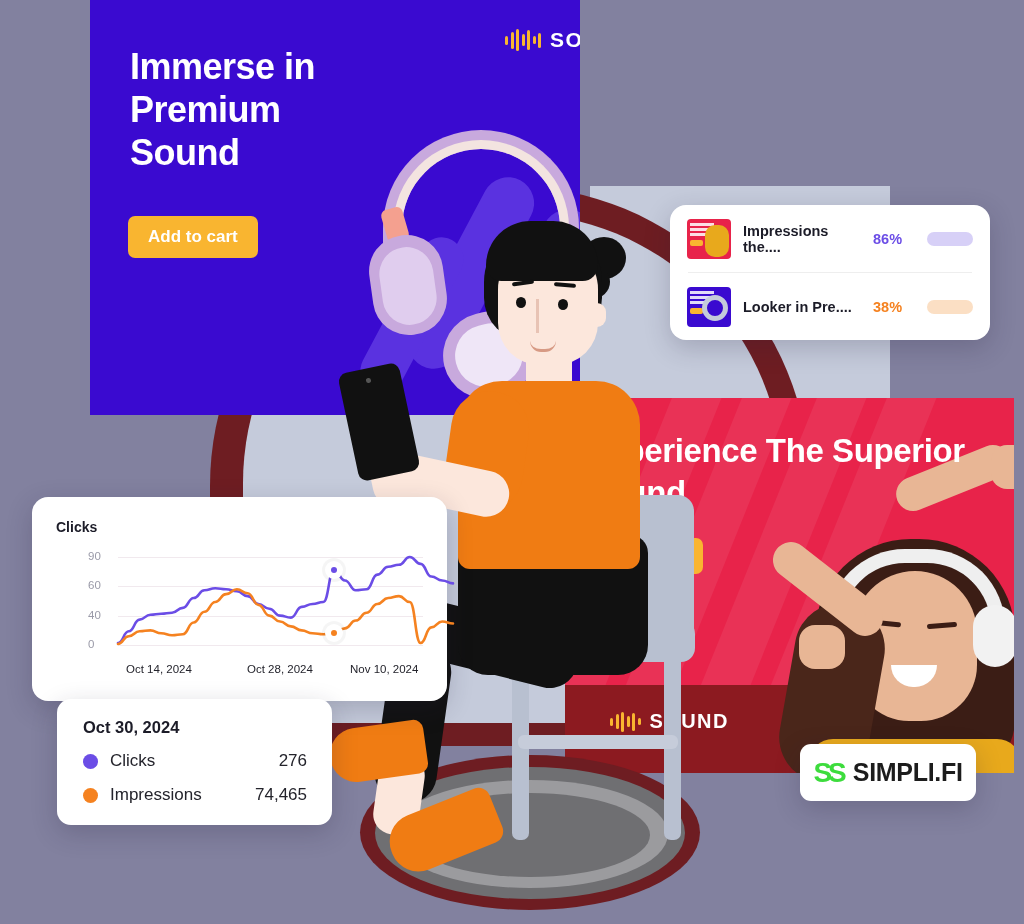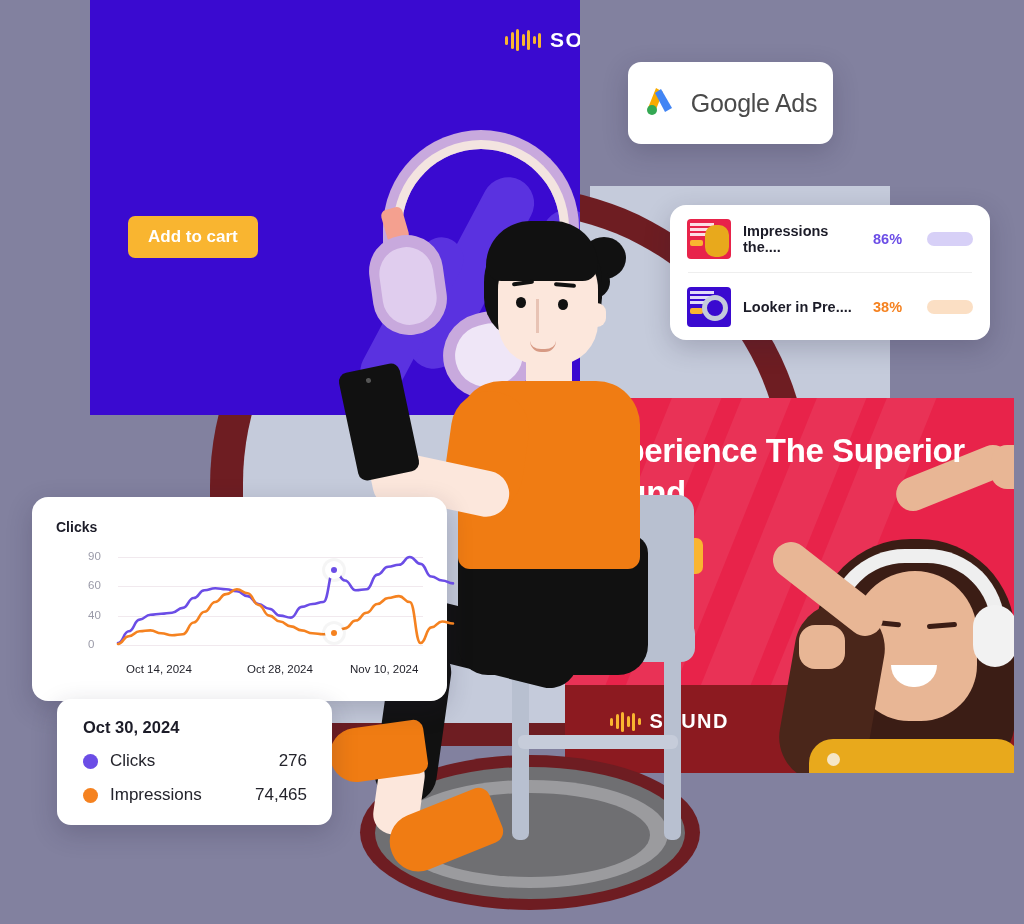--- a/index.html
+++ b/index.html
@@ -264,20 +264,21 @@
           <i style="height:17px"></i>
           <i style="height:22px"></i>
           <i style="height:12px"></i>
           <i style="height:20px"></i>
           <i style="height:8px"></i>
           <i style="height:15px"></i>
       </span>
       <span class="txt">SOUND</span>
     </div>
 
+    <div class="hero-title">Immerse in Premium Sound</div>
     <button class="hero-cta">Add to cart</button>
   </div>
 
   <div class="hero-red">
     <div class="stripe" style="left:40px"></div>
     <div class="stripe" style="left:110px"></div>
     <div class="stripe" style="left:185px"></div>
     <div class="stripe" style="left:255px"></div>
 
     <div class="red-bottom"></div>
@@ -348,32 +349,26 @@
     <div class="c-mouth"></div>
     <div class="c-neck"></div>
     <div class="c-shirt"></div>
     <div class="c-sleeve"></div>
     <div class="c-armL"></div>
     <div class="c-armL2"></div>
     <div class="c-phone"></div>
     <div class="c-phone-dot"></div>
   </div>
 
-  <div class="card card-gads">
-    <span>
-      <svg width="34" height="30" viewBox="0 0 34 30">
-        <path d="M12 2 L4 22 L11 26 L19 6 Z" fill="#f9ab00"></path>
-        <path d="M17 3 L28 22 L21 26 L11 7 Z" fill="#4285f4"></path>
-        <circle cx="8" cy="24" r="5" fill="#34a853"></circle>
-      </svg>
-    </span>
-    <span class="gads-txt">Google Ads</span>
-  </div>
-
-
+
+
+  <div class="card card-simpli">
+    <span class="simpli-mark">SS</span>
+    <span class="simpli-txt">SIMPLI.FI</span>
+  </div>
 
   <div class="card card-prog">
     <div class="prog-row">
       <span class="thumb thumb-red">
         <i class="tt1"></i>
           <i class="tt2"></i>
           <i class="tt3"></i>
           <i class="ttb"></i>
           <i class="tface"></i>
       </span>

